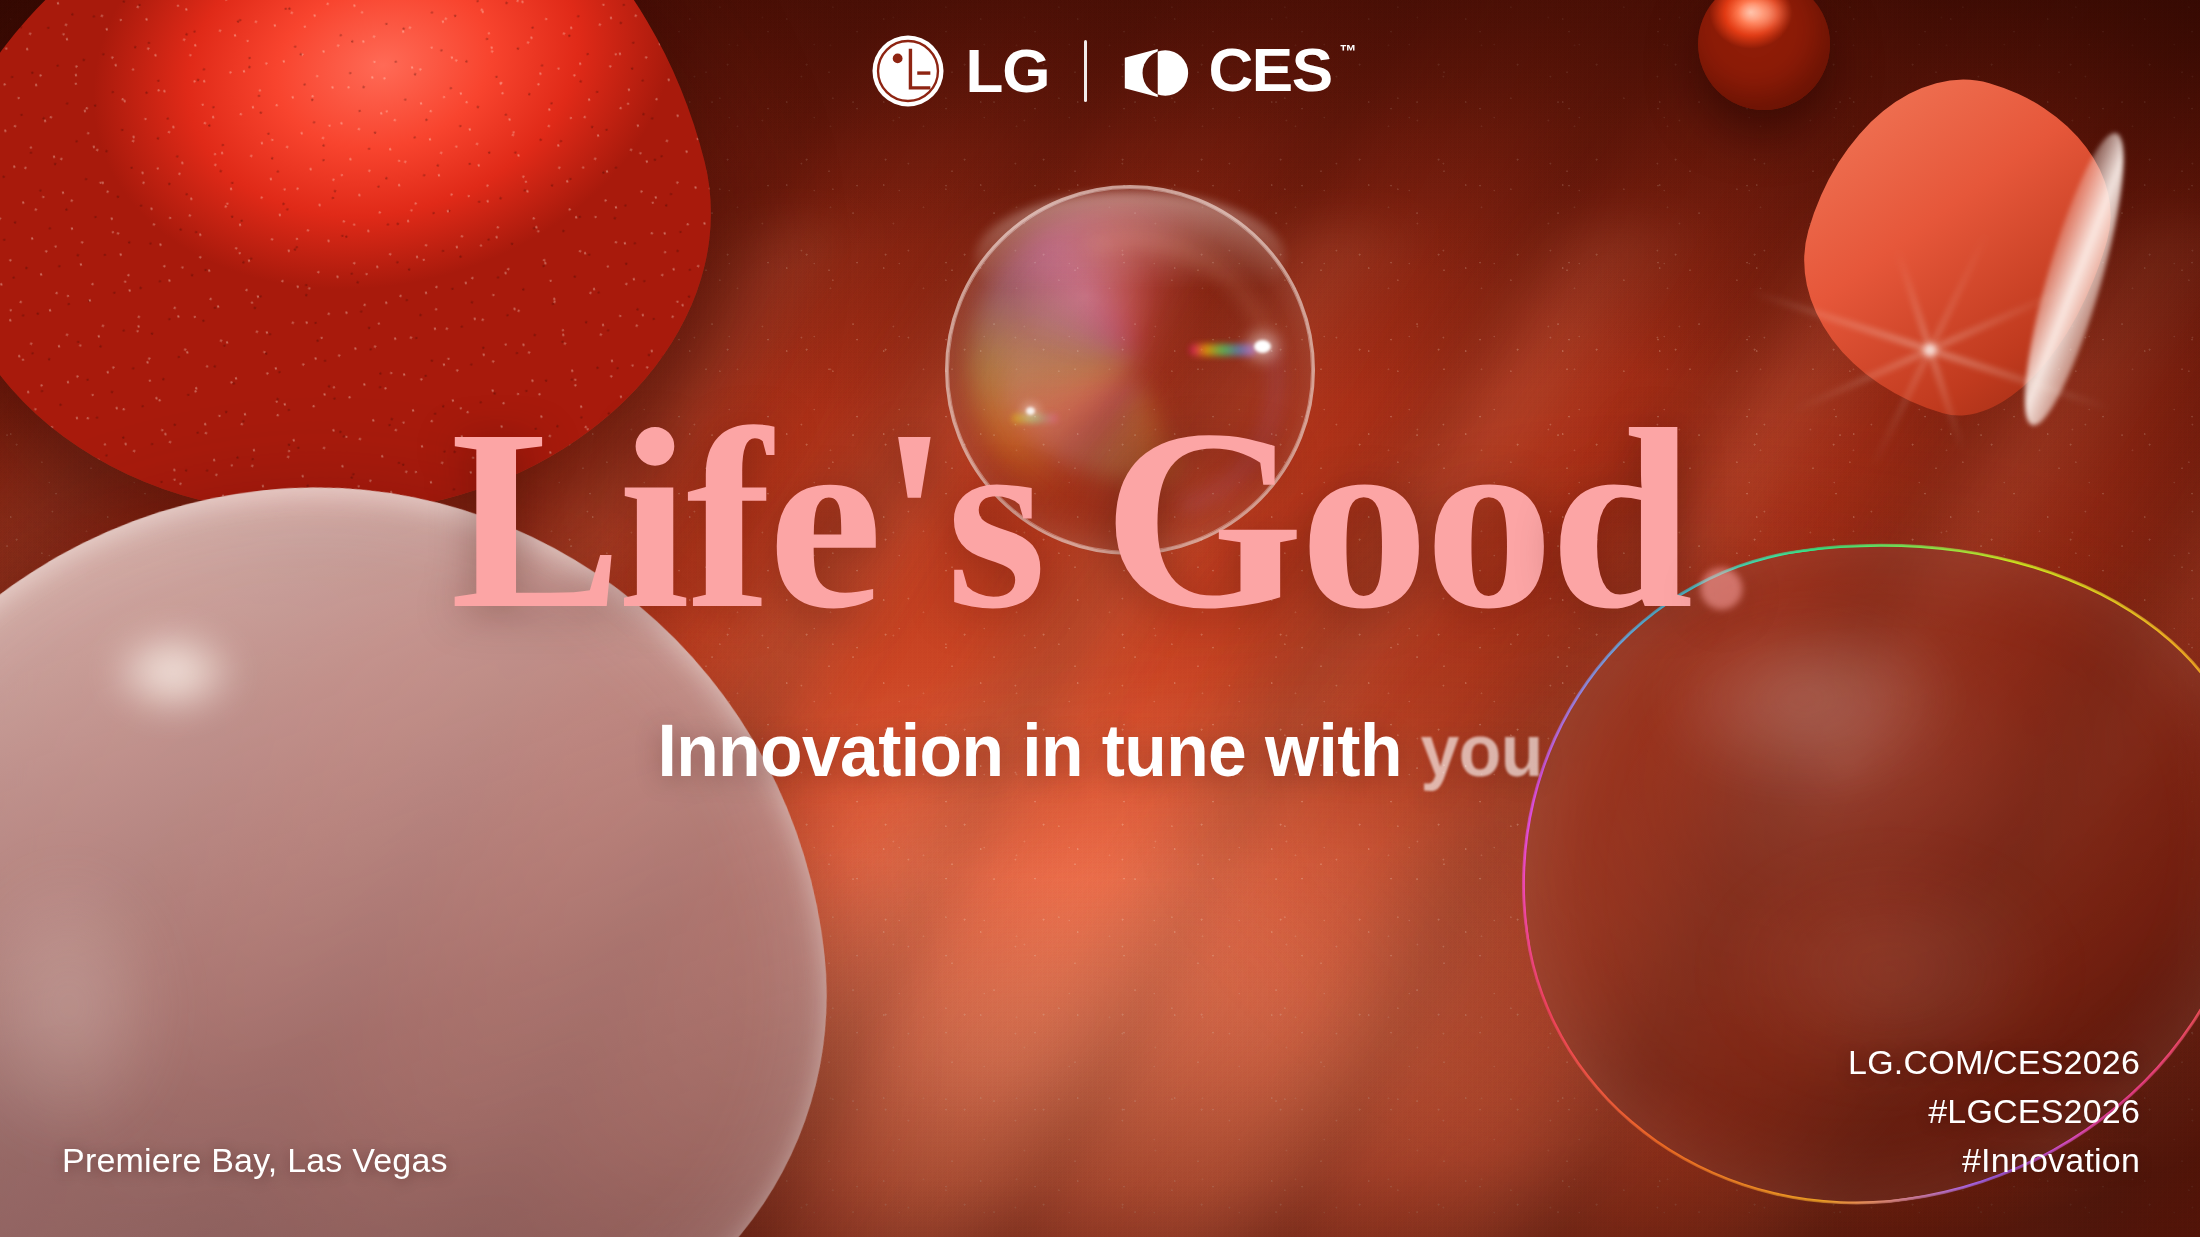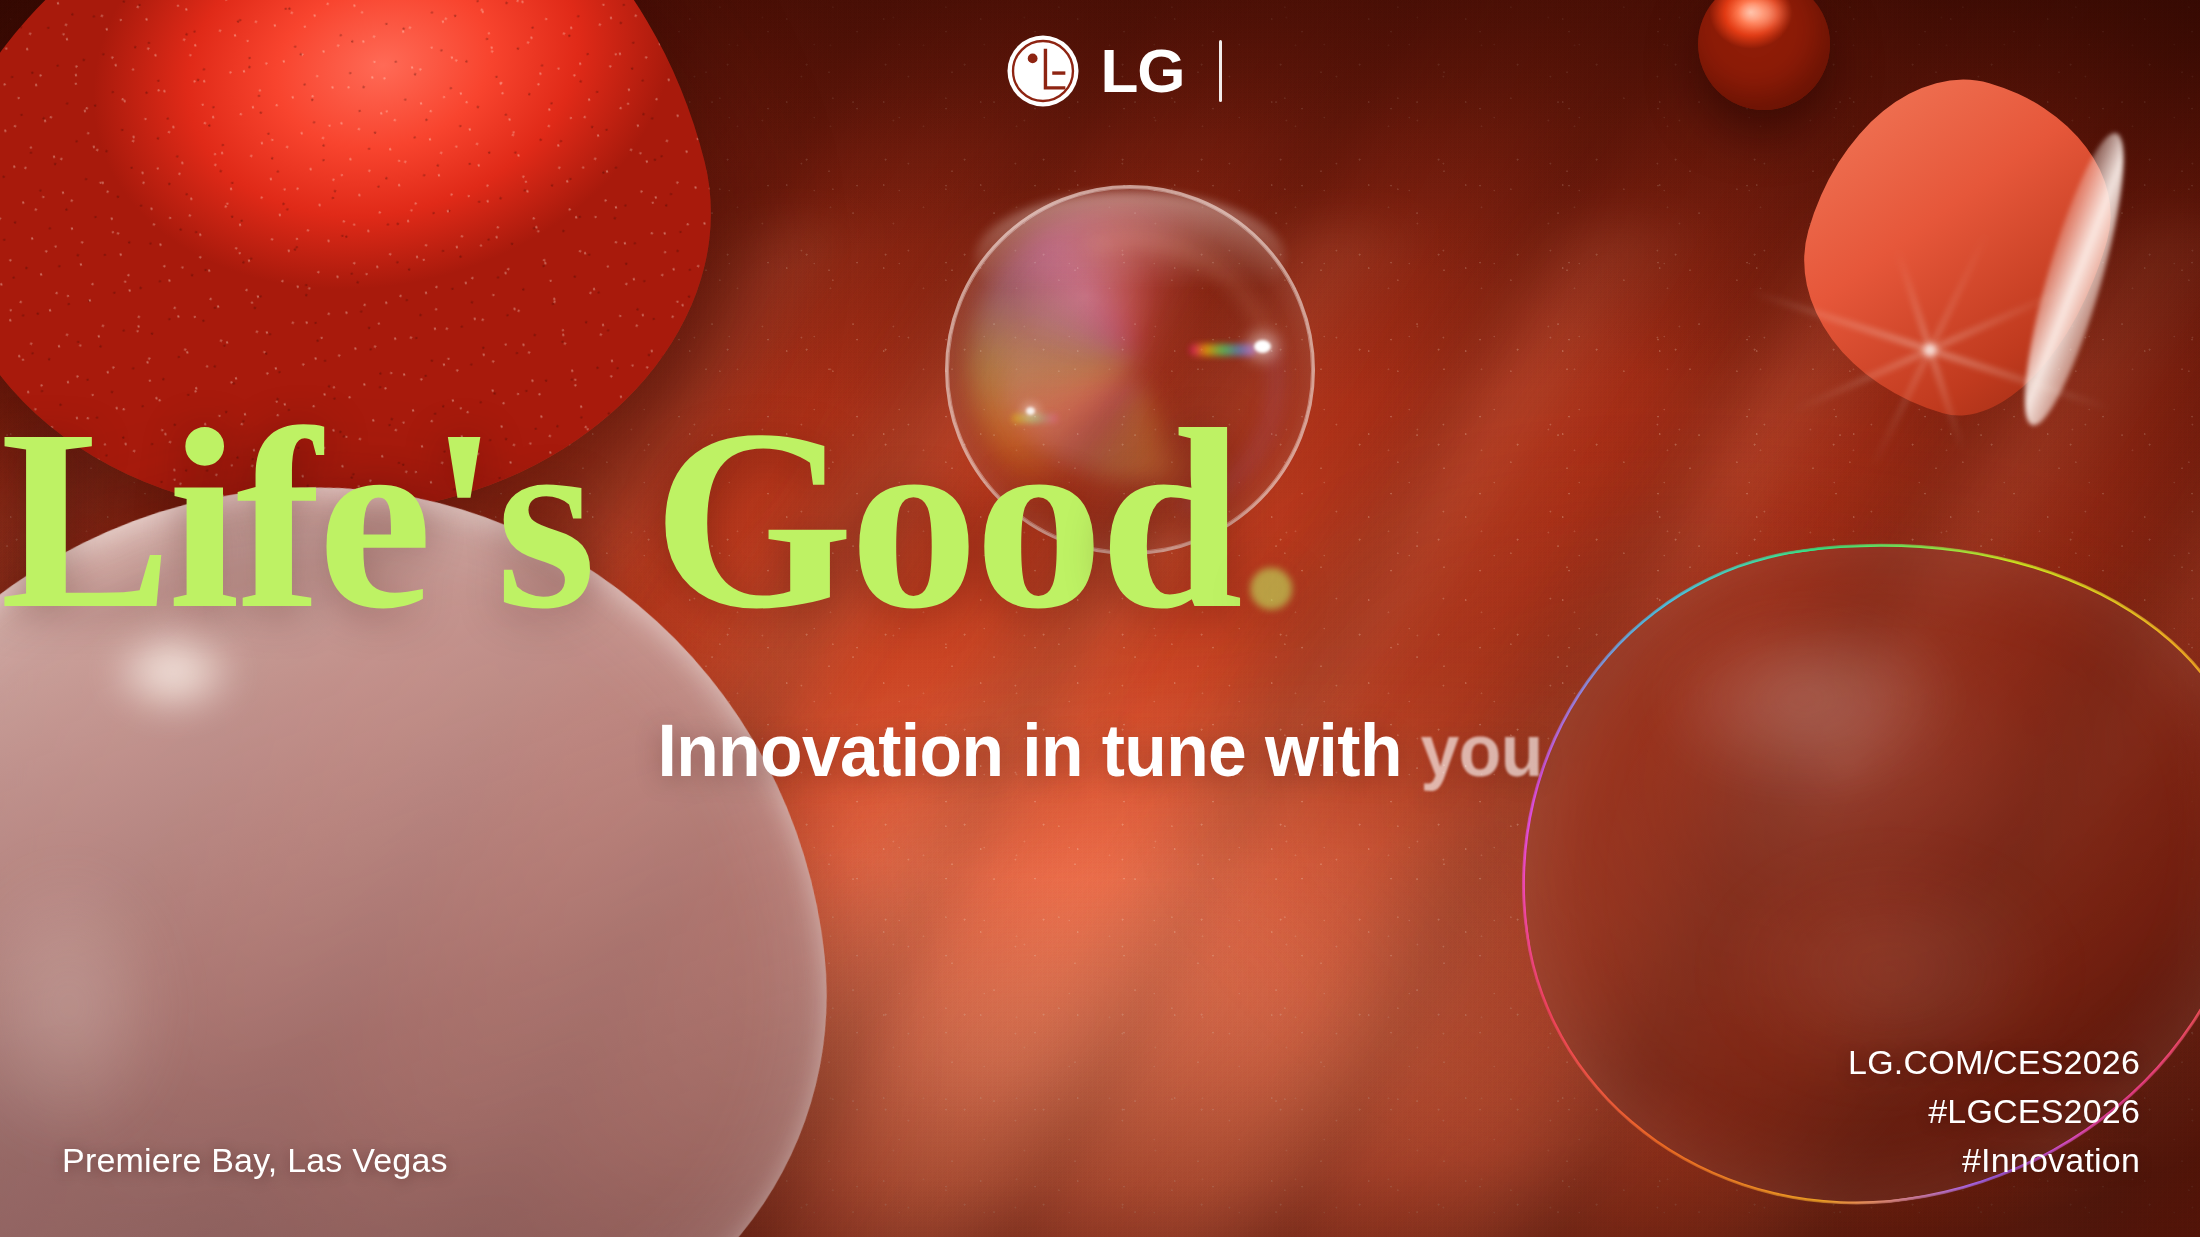--- a/index.html
+++ b/index.html
@@ -317,22 +317,22 @@
   .divider{width:3px;height:62px;background:rgba(255,255,255,.92);border-radius:2px;}
   .ces-group{display:flex;align-items:flex-start;gap:12px;}
   .ces-mark{width:76px;height:62px;display:block;margin-top:3px;}
   .ces-word{
     color:#fff;font-weight:700;font-size:62px;letter-spacing:-1.5px;line-height:1;
     font-family:"Liberation Sans",sans-serif;
   }
   .ces-tm{color:#fff;font-size:17px;font-weight:700;line-height:1;margin-top:4px;margin-left:-4px;}
 
   .headline{
-    position:absolute;left:0;right:0;top:398px;
-    color:#bef264;
+    position:absolute;left:0;right:0;top:398px;text-align:center;
+    color:#fca5a5;
     font-family:"Liberation Serif","DejaVu Serif",serif;
     font-size:258px;line-height:.94;font-weight:700;
     letter-spacing:-4px;
     text-shadow:0 6px 44px rgba(60,10,3,.34);
     white-space:nowrap;
   }
   .headline .dot{opacity:.55;filter:blur(3.5px);}
 
   .tagline{
     position:absolute;left:0;right:0;top:710px;text-align:center;
@@ -435,20 +435,38 @@
           <circle cx="50" cy="50" r="40.5" fill="none" stroke="#8E2412" stroke-width="3.2"></circle>
           <circle cx="36" cy="33" r="6.6" fill="#8E2412"></circle>
           <path d="M51 20 h4.6 v50.5 h24.6 v4.6 H51 Z" fill="#8E2412"></path>
           <path d="M62.5 50.5 h17.7 v4.6 H62.5 Z" fill="#8E2412"></path>
         </svg>
         <span class="lg-word">LG</span>
       </div>
 
       <div class="divider"></div>
 
+      <div class="ces-group">
+        <svg class="ces-mark" viewBox="0 0 120 96">
+          <defs>
+            <mask id="cesmask">
+              <rect width="120" height="96" fill="#fff"></rect>
+              <path d="M6 24 L58 10 L58 86 L6 72 Z" fill="#000"></path>
+            </mask>
+            <mask id="quadmask">
+              <rect width="120" height="96" fill="#fff"></rect>
+              <circle cx="70" cy="48" r="36" fill="#000"></circle>
+            </mask>
+          </defs>
+          <circle cx="70" cy="48" r="36" fill="#fff" mask="url(#cesmask)"></circle>
+          <path d="M6 24 L58 10 L58 86 L6 72 Z" fill="#fff" mask="url(#quadmask)"></path>
+        </svg>
+        <span class="ces-word">CES</span>
+        <span class="ces-tm">™</span>
+      </div>
     </div>
 
     <div class="headline"><span>Life's Goo</span><span>d</span><span class="dot">.</span></div>
 
     <div class="tagline"><span>Innovation in tune with </span><span class="fade">you</span></div>
 
     <div class="event-block">
       <div>Premiere Bay, Las Vegas</div>
     </div>
 

